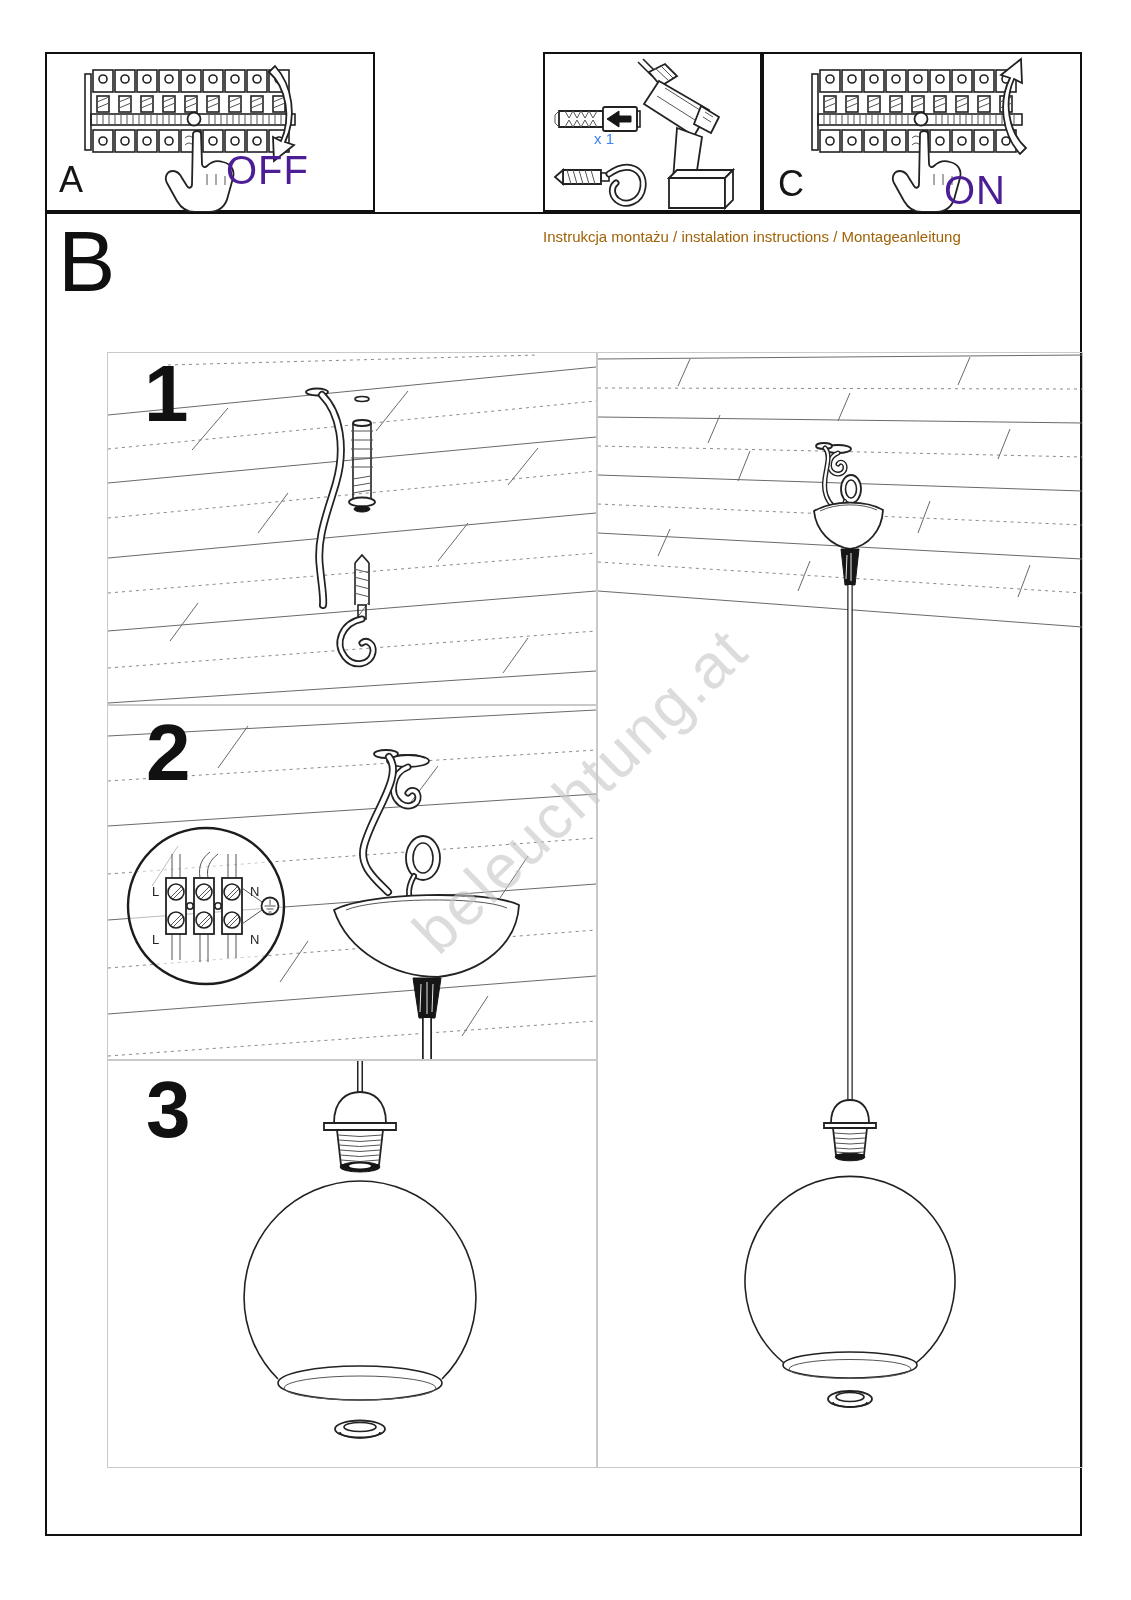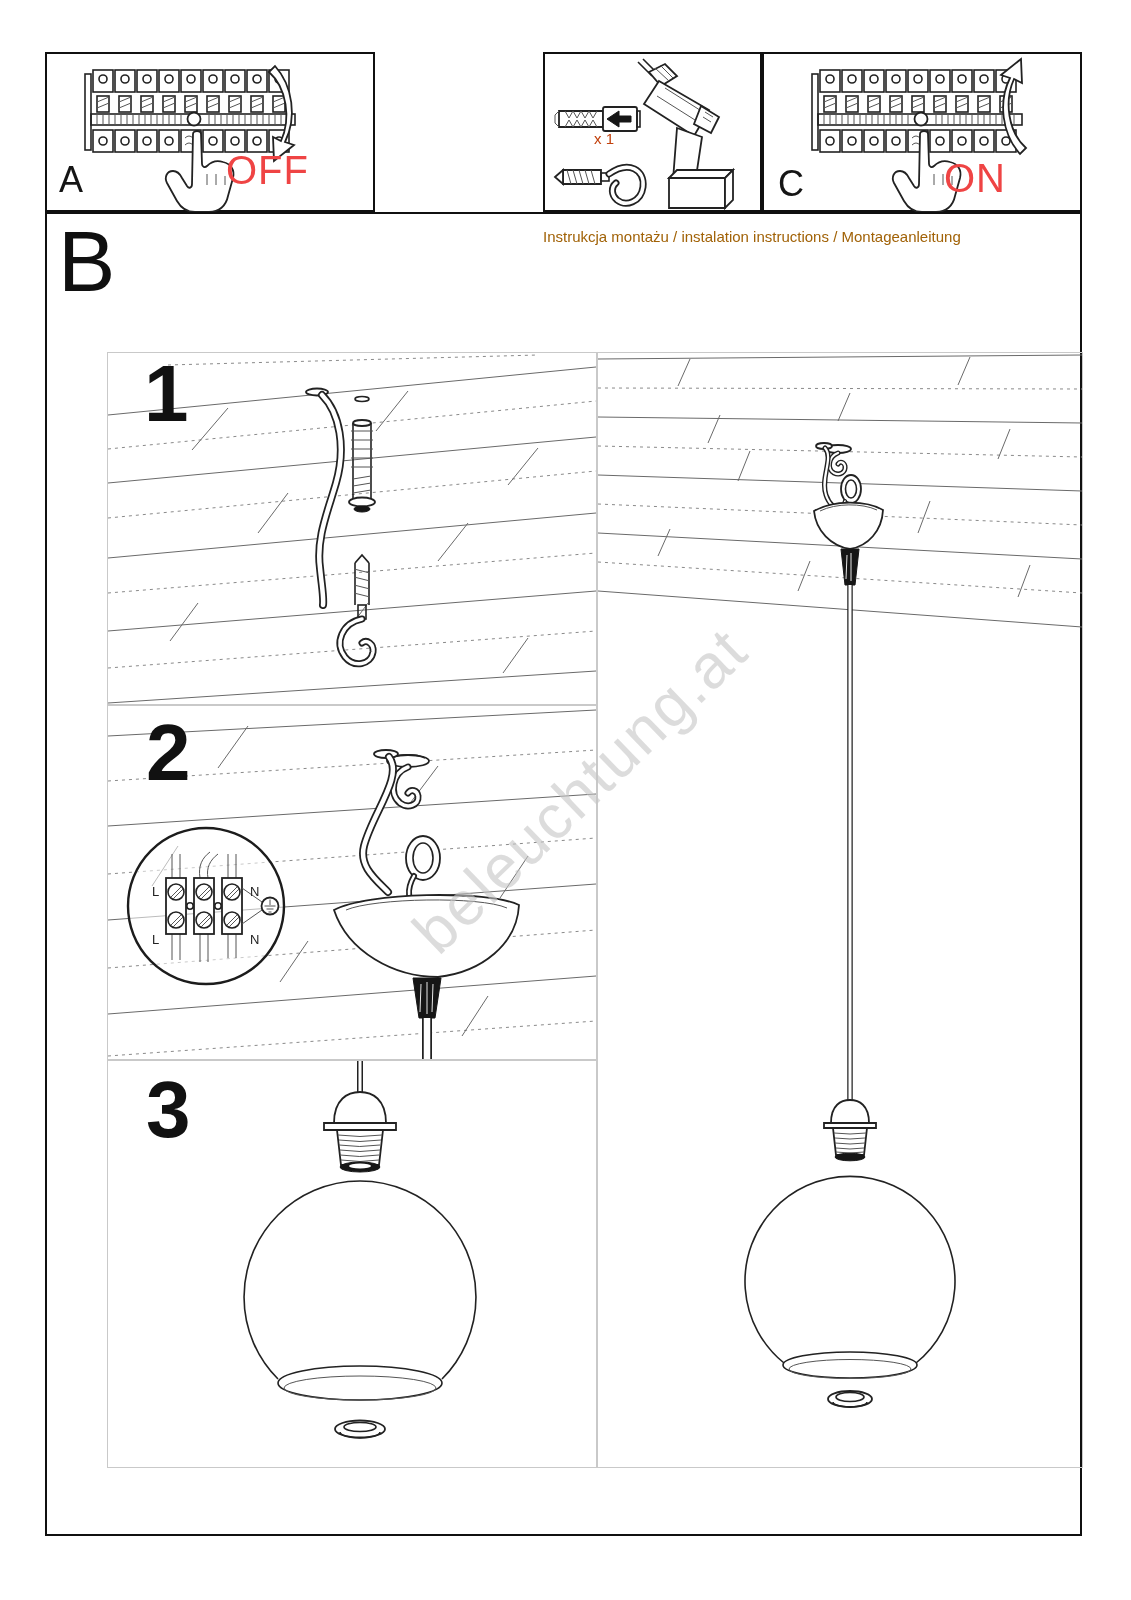--- a/index.html
+++ b/index.html
@@ -1,22 +1,22 @@
 <!DOCTYPE html>
 <html><head>
 <meta charset="utf-8">
 <style>
   html,body{margin:0;padding:0;background:#fff;}
   #page{position:relative;width:1131px;height:1600px;background:#fff;overflow:hidden;
         font-family:"Liberation Sans",sans-serif;color:#1d1d1d;}
   .frame{position:absolute;border:2px solid #101010;background:#fff;box-sizing:border-box;}
   .panel{position:absolute;border:1px solid #c9c9c9;box-sizing:border-box;background:transparent;}
   .biglabel{position:absolute;font-size:36px;color:#151515;line-height:1;}
-  .actionlabel{position:absolute;font-size:40px;color:#ef4444;line-height:1;letter-spacing:1px;}
-  .qty{position:absolute;font-size:15px;color:#c2410c;}
+  .actionlabel{position:absolute;font-size:40px;color:#4c1d95;line-height:1;letter-spacing:1px;}
+  .qty{position:absolute;font-size:15px;color:#3b82f6;}
   .header-text{position:absolute;font-size:15px;line-height:31px;color:#a16207;white-space:nowrap;}
   .section-b{position:absolute;font-size:86px;line-height:1;color:#101010;}
   .stepnum{font:700 80px "Liberation Sans",sans-serif;fill:#111;}
   .watermark{position:absolute;left:330px;top:755px;width:500px;text-align:center;
              font-size:62px;letter-spacing:2px;color:#c6c6c6;opacity:.6;
              transform:rotate(-44deg);pointer-events:none;z-index:5;}
   svg{position:absolute;left:0;top:0;overflow:visible;}
   .ink{stroke:#222;fill:none;stroke-width:1.6;}
   .ink-thin{stroke:#555;fill:none;stroke-width:1;}
   .plank{stroke:#6a6a6a;fill:none;stroke-width:1;}
@@ -171,21 +171,21 @@
           <use href="#breaker" x="48" y="14"></use>
         </g>
       <g>
           <use href="#hand" x="122" y="76"></use>
         </g>
       <g>
         <path class="fillw" d="M256,100 C238,80 234,48 246,24 L237,21 L257,5 L258,29 L250,25 C240,47 244,78 262,94 Z"></path>
       </g>
     </svg>
     <div class="biglabel" style="left:14px;top:112px;">C</div>
-    <div class="actionlabel" style="left:180px;top:104px;">ON</div>
+    <div class="actionlabel" style="left:180px;top:116px;">ON</div>
   </div>
 
   <div class="frame" style="left:45px;top:212px;width:1037px;height:1324px;"></div>
   <div class="section-b" style="left:58px;top:218px;">B</div>
 
   <div class="header-text" style="left:543px;top:221px;">
     <div>Instrukcja montażu / instalation instructions / Montageanleitung</div>
   </div>
 
   <div class="panel" style="left:107px;top:352px;width:490px;height:353px;">

